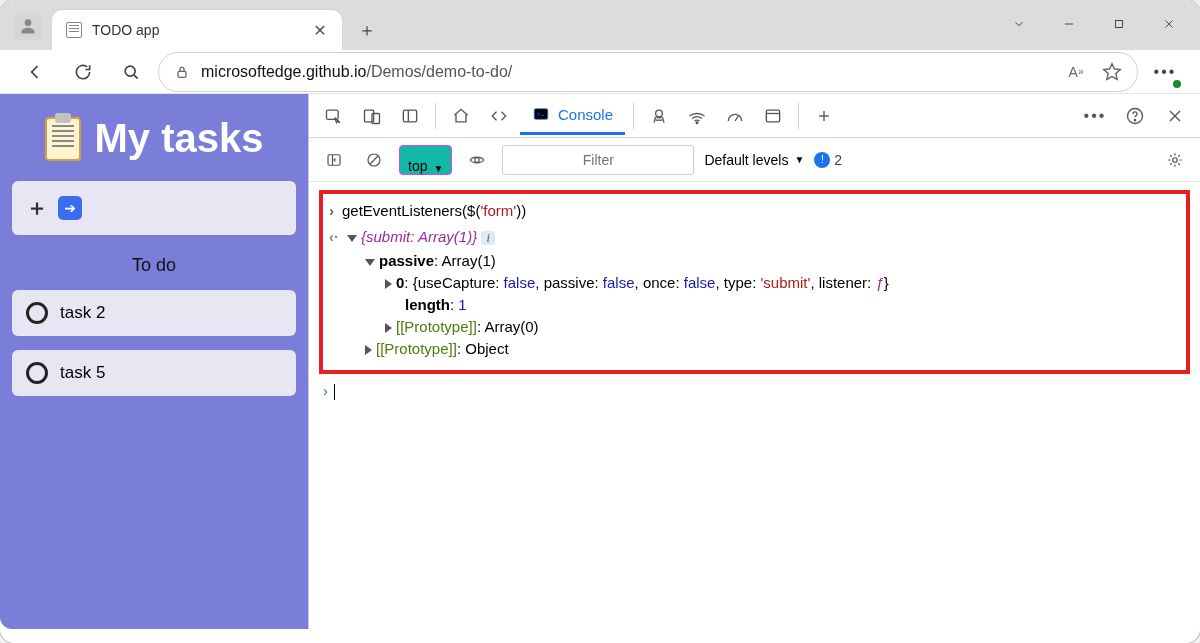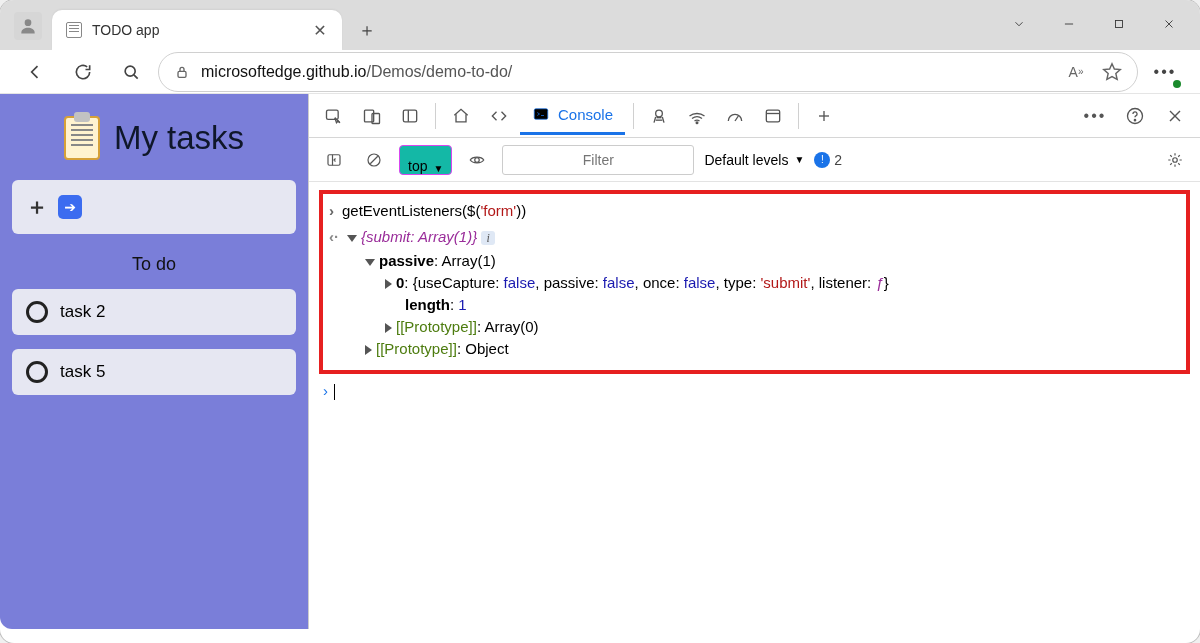--- a/index.html
+++ b/index.html
@@ -33,21 +33,21 @@
 
 
 .content { display: flex; height: calc(643px - 50px - 58px); background: #fff; border-bottom-left-radius: 12px; border-bottom-right-radius: 12px; }
 
 
 .app-panel { width: 308px; background: #7a7ed9; padding: 12px; border-bottom-left-radius: 12px; display: flex; flex-direction: column; gap: 14px; }
 .app-title-row { display: flex; align-items: center; justify-content: center; gap: 14px; padding: 10px 0 6px 0; }
 .clipboard-icon { width: 36px; height: 44px; background: #fff3d0; border: 2px solid #d6a138; border-radius: 4px; position: relative; }
 .clipboard-icon::before { content: ""; position: absolute; top: -6px; left: 50%; transform: translateX(-50%); width: 16px; height: 10px; background: #c2c2c2; border-radius: 3px; }
 .clipboard-icon::after { content: ""; position: absolute; top: 6px; left: 5px; right: 5px; height: 2px; background: #888; box-shadow: 0 5px 0 #888, 0 10px 0 #888, 0 15px 0 #888, 0 20px 0 #888; }
-.app-title { font-size: 33px; font-weight: 400; color: #0f172a; }
+.app-title { font-size: 40px; font-weight: 700; color: #ffffff; }
 .add-task { background: #e6e7f2; border-radius: 6px; height: 54px; display: flex; align-items: center; padding: 0 14px; gap: 10px; cursor: pointer; }
 .add-task .plus { font-size: 22px; font-weight: 700; color: #333; }
 .add-task .label { flex: 1; font-size: 18px; color: #222; }
 .add-task .arrow { width: 24px; height: 24px; background: #3b6cf0; border-radius: 5px; display: flex; align-items: center; justify-content: center; color: #fff; font-size: 14px; }
 .section-title { text-align: center; font-size: 18px; color: #111; margin-top: 6px; }
 .task { background: #e6e7f2; border-radius: 6px; height: 46px; display: flex; align-items: center; padding: 0 14px; gap: 12px; cursor: pointer; }
 .task .circle { width: 22px; height: 22px; border-radius: 50%; border: 3px solid #222; }
 .task .tlabel { font-size: 17px; color: #000000; }
 
 

